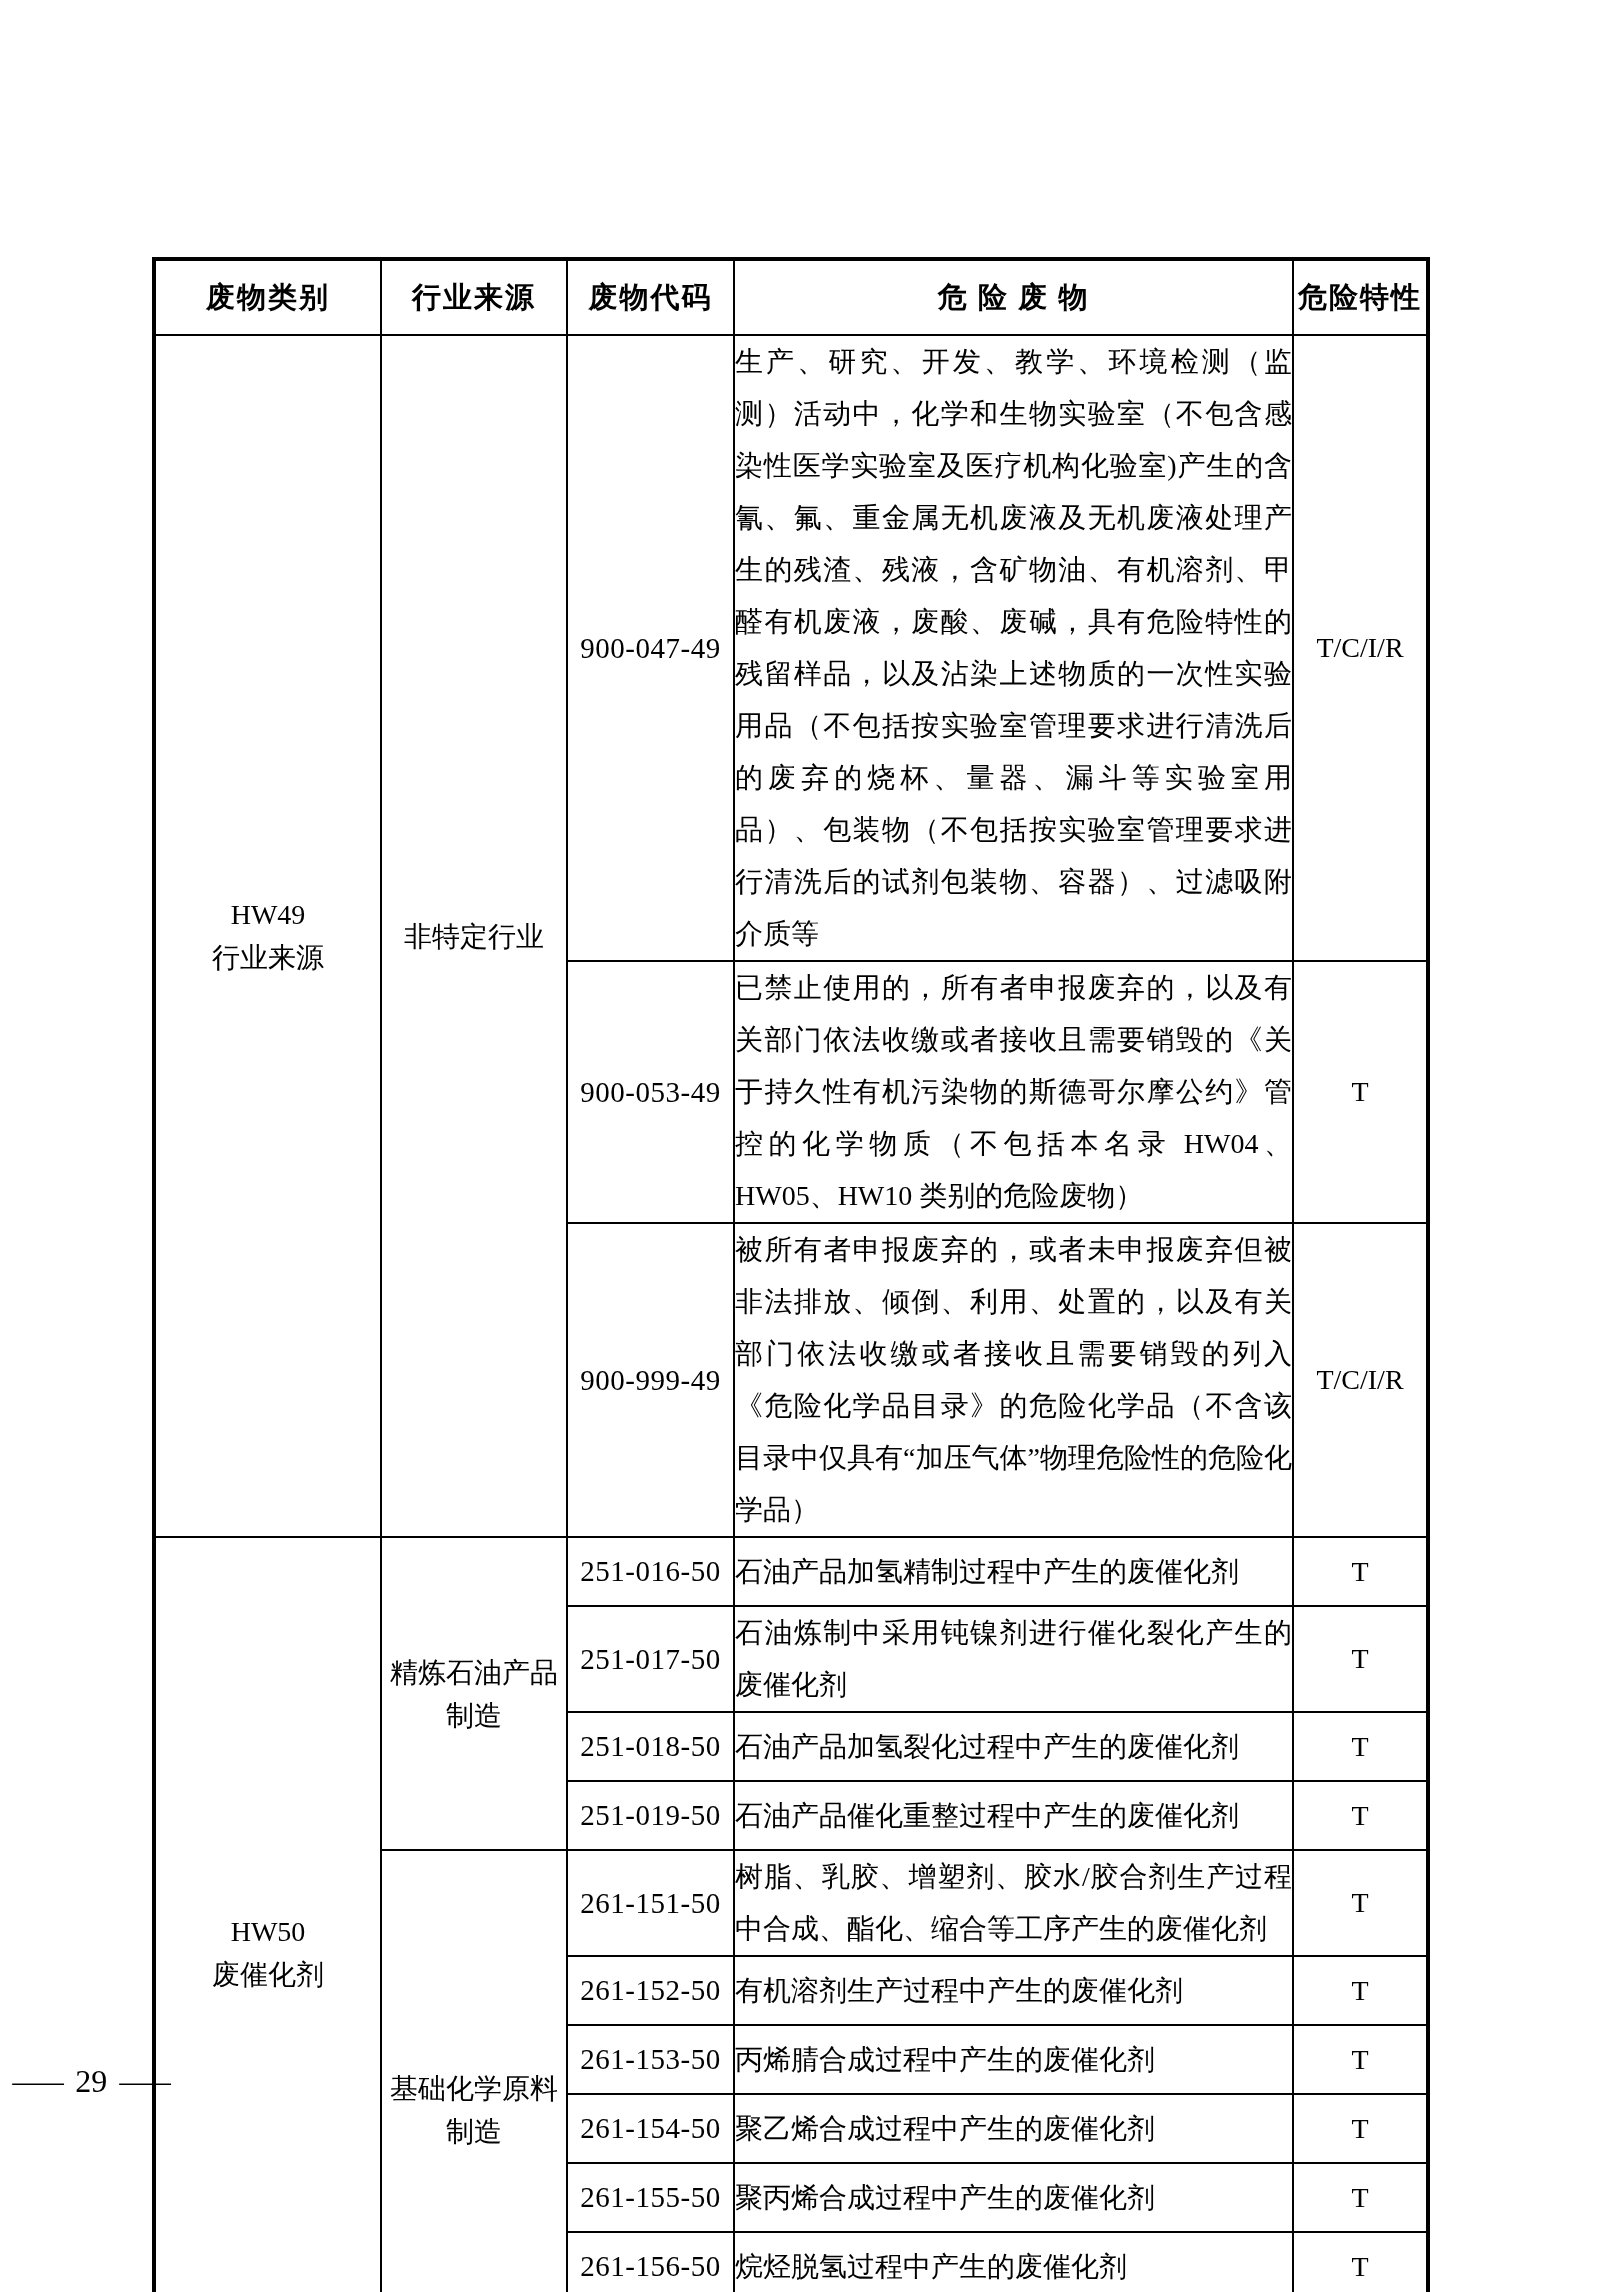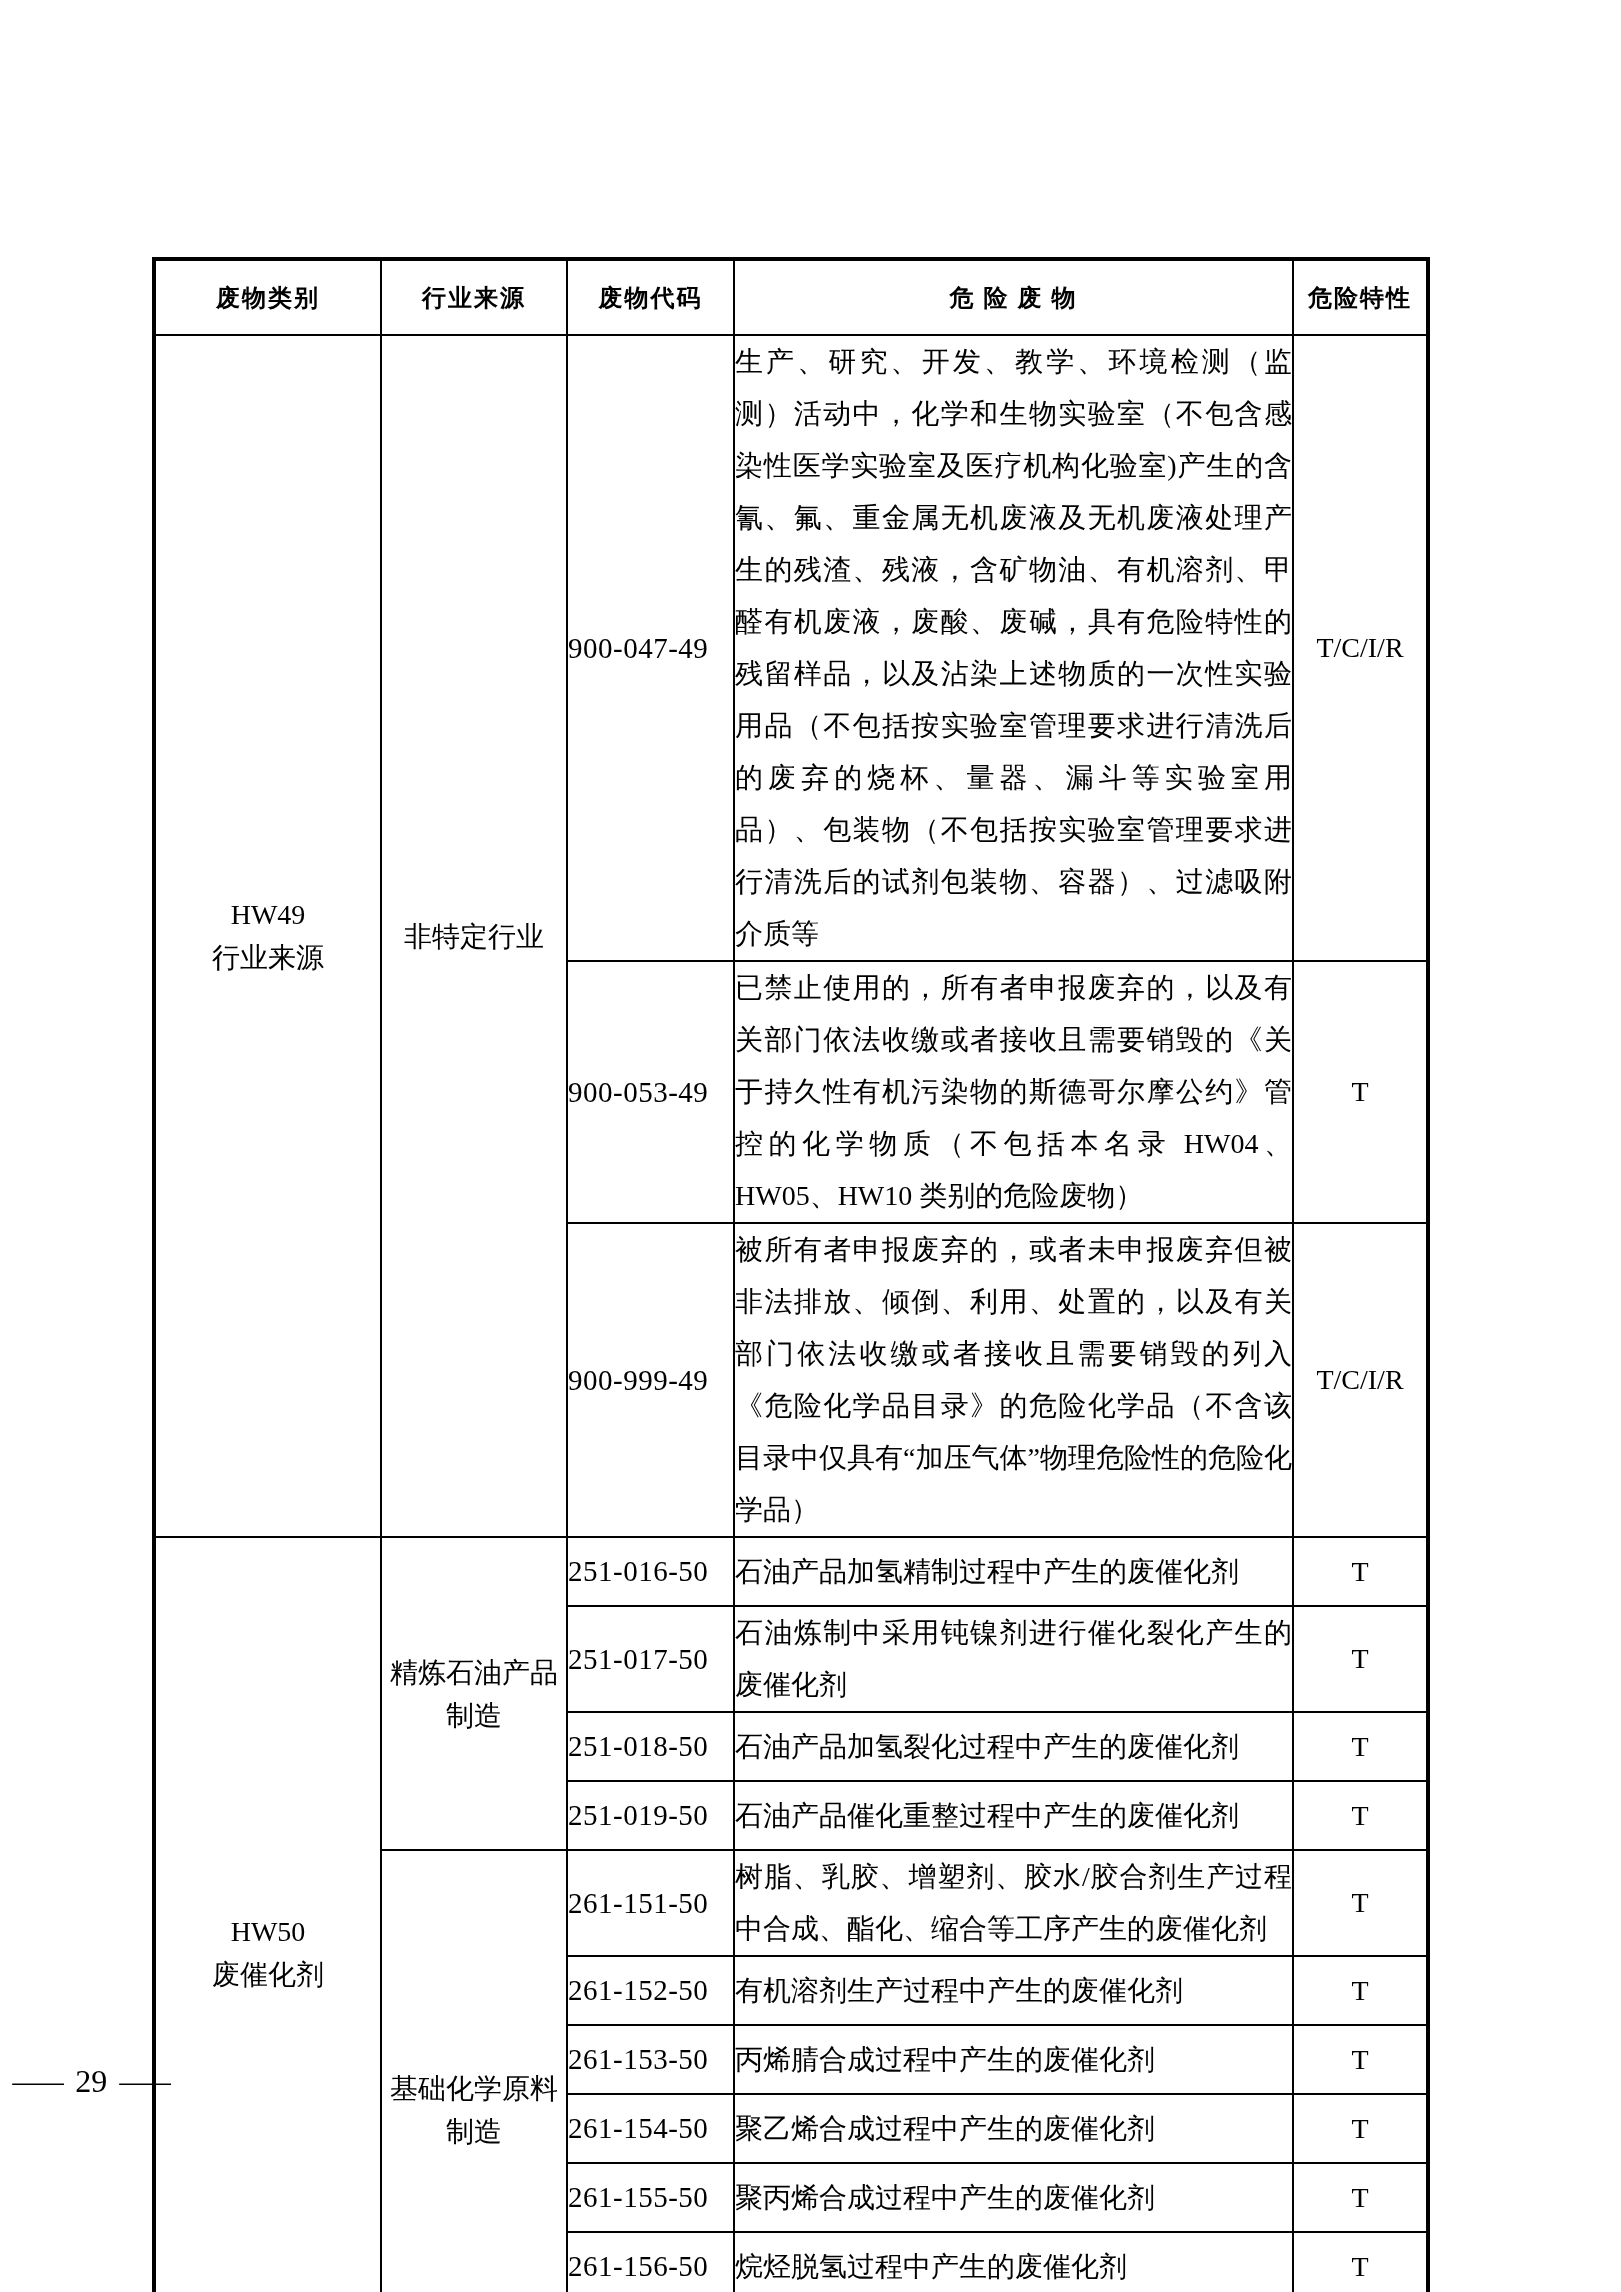--- a/index.html
+++ b/index.html
@@ -37,32 +37,33 @@
     vertical-align: middle;
     overflow: hidden;
   }
   tr.head { height: 76px; }
   tr.r1 { height: 438px; }
   tr.r2 { height: 243px; }
   tr.r3 { height: 232px; }
   tr.rs { height: 69px; }
   tr.rd { height: 98px; }
   th.hcell {
-    font-size: 24px;
+    font-size: 29px;
     font-weight: bold;
     text-align: center;
     letter-spacing: 2px;
   }
   td.cat, td.src {
     text-align: center;
     font-size: 28px;
     line-height: 43px;
     padding: 0 9.8px;
   }
   td.code {
+    text-align: center;
     font-size: 29px;
     letter-spacing: 0.5px;
   }
   td.desc {
     font-size: 28px;
     line-height: 52px;
     text-align: justify;
     padding: 3.9px 8.8px;
     margin-top: 28px;
   }

